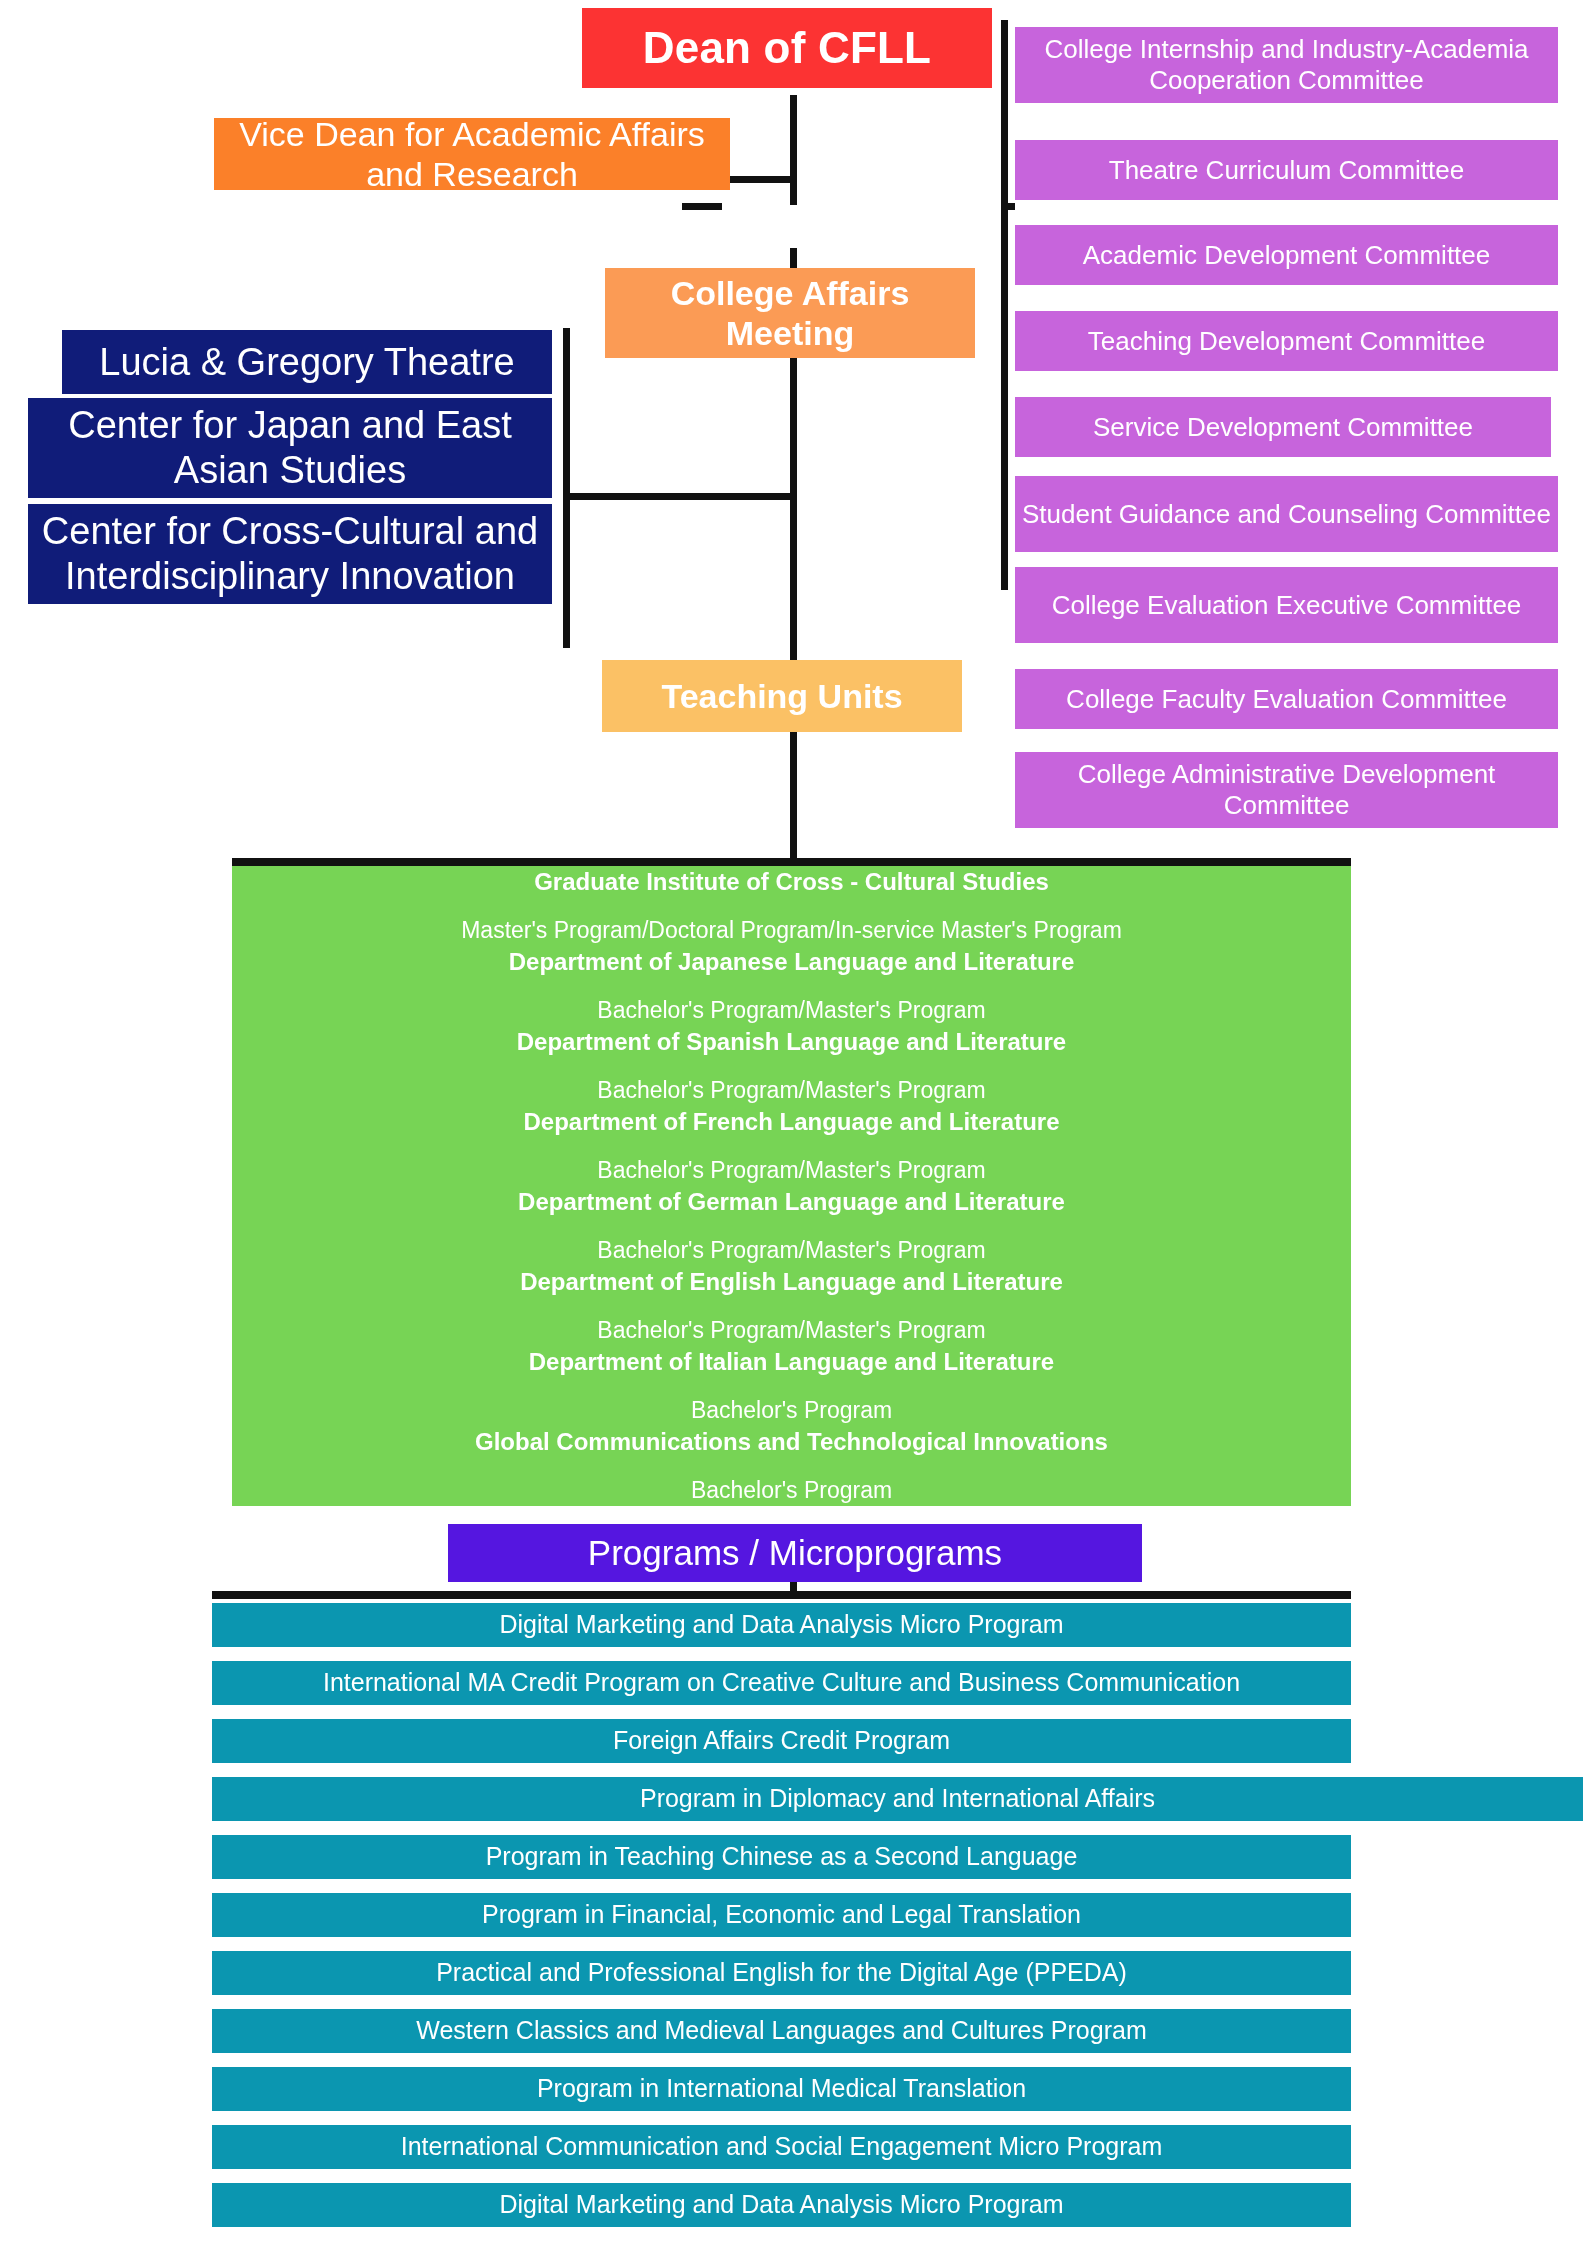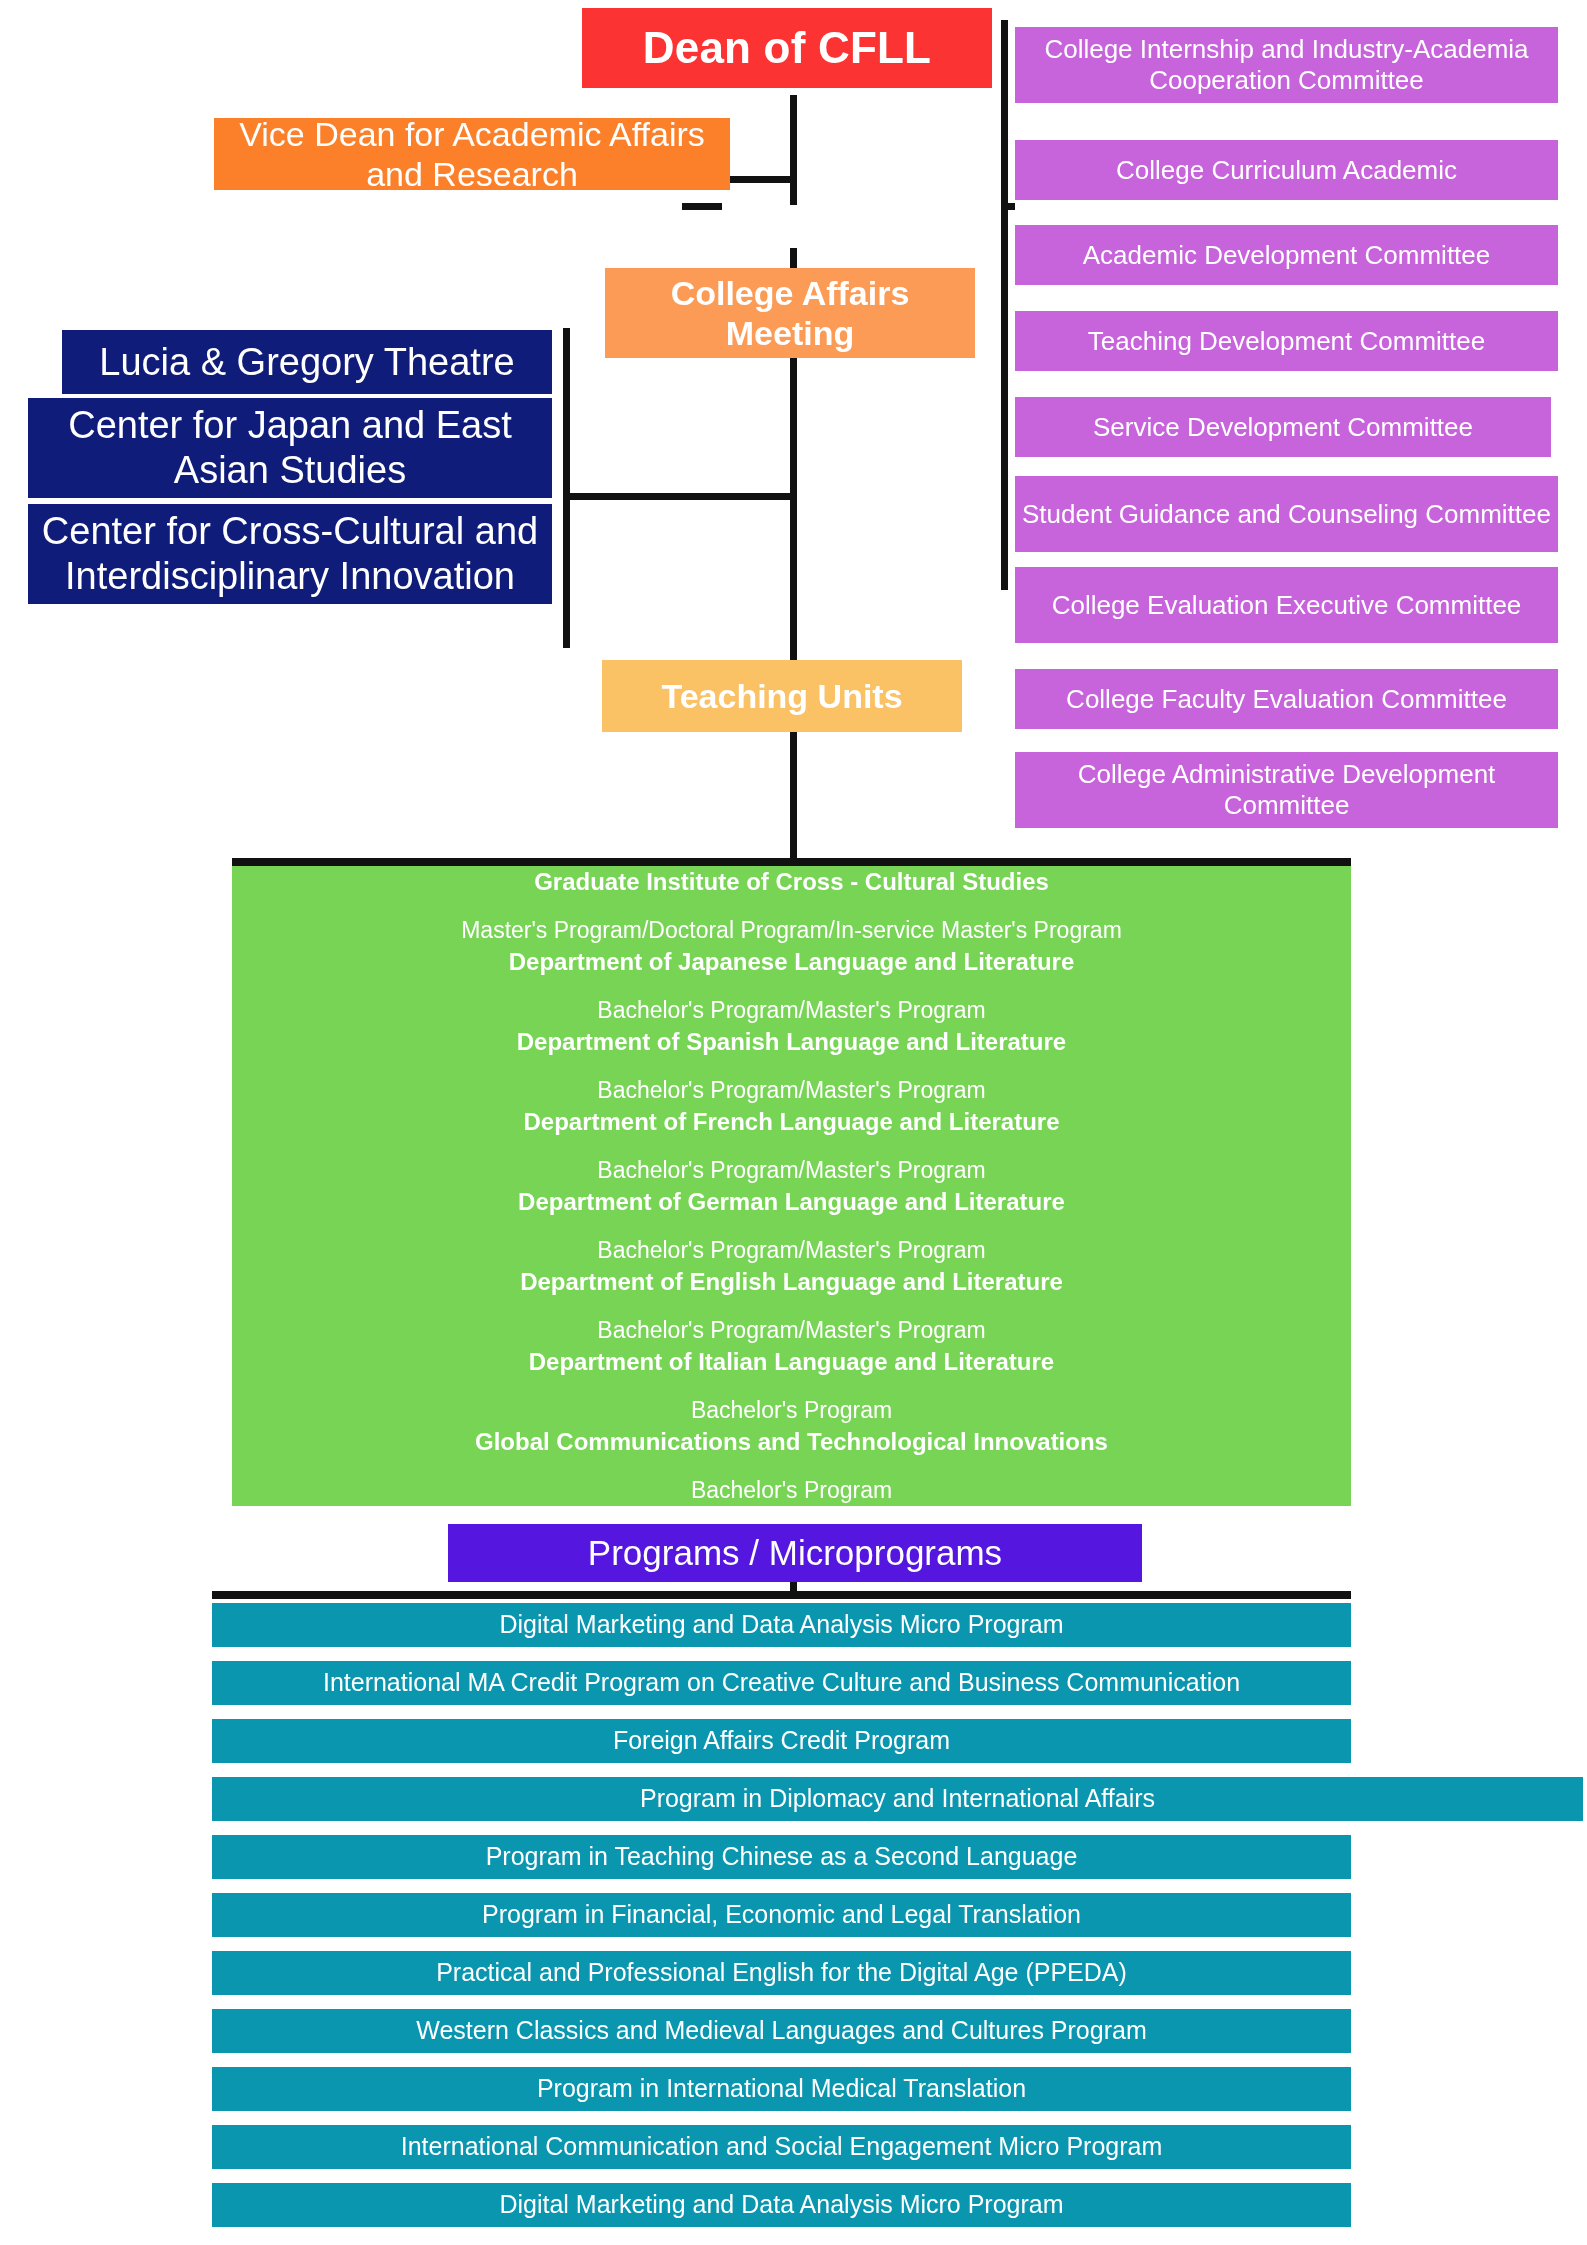--- a/index.html
+++ b/index.html
@@ -138,21 +138,21 @@
     <span>Center for Japan and East Asian Studies</span>
   </div>
   <div class="box centers" style="left:28px; top:504px; width:524px; height:100px;">
     <span>Center for Cross-Cultural and Interdisciplinary Innovation</span>
   </div>
 
   <div class="box committee" style="left:1015px; top:27px; width:543px; height:76px;">
     <span>College Internship and Industry-Academia Cooperation Committee</span>
   </div>
   <div class="box committee" style="left:1015px; top:140px; width:543px; height:60px;">
-    <span>College Curriculum Academic</span>
+    <span>Theatre Curriculum Committee</span>
   </div>
   <div class="box committee" style="left:1015px; top:225px; width:543px; height:60px;">
     <span>Academic Development Committee</span>
   </div>
   <div class="box committee" style="left:1015px; top:311px; width:543px; height:60px;">
     <span>Teaching Development Committee</span>
   </div>
   <div class="box committee" style="left:1015px; top:397px; width:536px; height:60px;">
     <span>Service Development Committee</span>
   </div>

